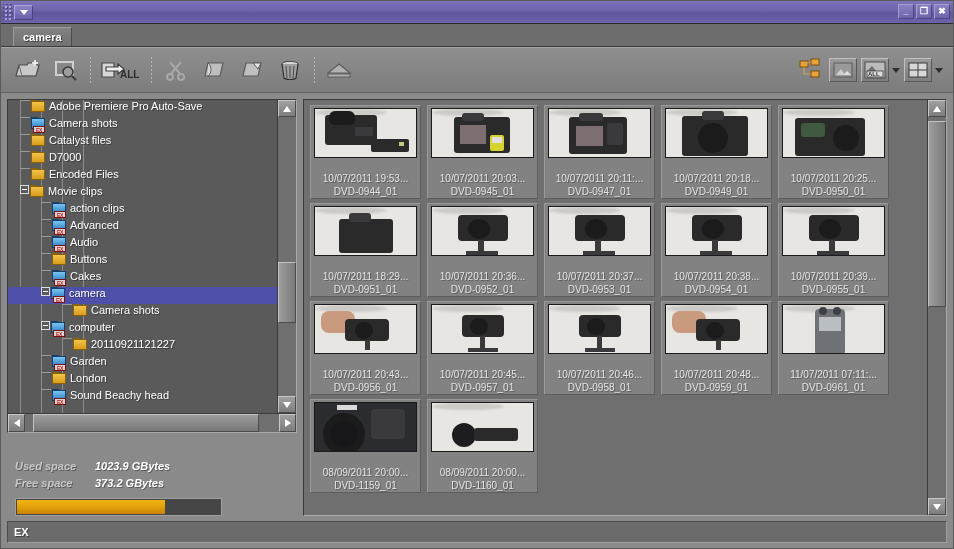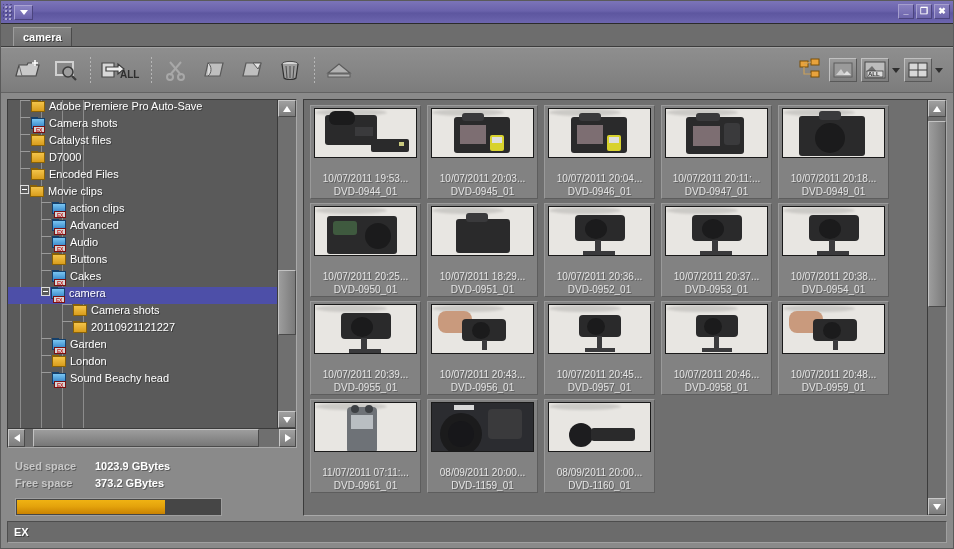--- a/index.html
+++ b/index.html
@@ -267,21 +267,21 @@
   .hsb-track { flex: 1; position: relative; background: #6f6f6f; }
   .hsb-thumb {
     position: absolute; top: 0; bottom: 0;
     background: linear-gradient(to bottom, #9d9d9d, #777777);
     border: 1px solid #4a4a4a;
     border-top-color: #c2c2c2; border-left-color: #c2c2c2;
     box-sizing: border-box;
   }
 
   
-  .spaceinfo { padding: 9px 2px 0 8px; }
+  .spaceinfo { padding: 24px 2px 0 8px; font-style: italic; }
   .srow { display: flex; align-items: center; height: 17px; }
   .slabel { color: #c8c8c8; font-size: 11px; font-weight: bold; width: 80px; text-shadow: 1px 1px 0 rgba(0,0,0,.35);}
   .svalue { color: #ffffff; font-size: 11px; font-weight: bold; text-shadow: 1px 1px 0 rgba(0,0,0,.35);}
   .gauge {
     margin-top: 7px;
     height: 18px; width: 207px;
     background: #464646;
     border: 1px solid #9f9f9f;
     box-sizing: border-box;
     padding: 1px;
@@ -626,20 +626,30 @@
                 <span class="tlabel">camera</span>
               </div>
               <div class="titem">
                 <div style="width: 54px; flex: 0 0 auto;"></div>
                 <div class="tstub"></div>
                 <div class="folder">
                   <div class="ftab"></div>
                   <div class="fback"></div>
                 </div>
                 <span class="tlabel">Camera shots</span>
+              </div>
+              <div class="titem">
+                <div style="width: 33px; flex: 0 0 auto;"></div>
+                <div class="expander"></div>
+                <div class="folder blue">
+                  <div class="ftab"></div>
+                  <div class="fback"></div>
+                  <div class="exbadge">EX</div>
+                </div>
+                <span class="tlabel">computer</span>
               </div>
               <div class="titem">
                 <div style="width: 54px; flex: 0 0 auto;"></div>
                 <div class="tstub"></div>
                 <div class="folder">
                   <div class="ftab"></div>
                   <div class="fback"></div>
                 </div>
                 <span class="tlabel">20110921121227</span>
               </div>
@@ -736,32 +746,20 @@
                 <div class="cam cam-grey" style="left:30px;top:4px;width:22px;height:8px;border-radius:3px;"></div>
                 <div class="cam cam-yellow" style="left:58px;top:26px;width:14px;height:16px;border-radius:2px;"></div>
                 <div class="cam" style="left:60px;top:28px;width:10px;height:6px;background:#dedede;"></div>
               </div>
               <div class="t1">10/07/2011 20:03...</div>
               <div class="t2">DVD-0945_01</div>
             </div>
             <div class="cell">
               <div class="thumbimg">
                 <div class="shadow" style="left:14px;top:44px;width:72px;height:7px;"></div>
-                <div class="cam cam-body" style="left:22px;top:8px;width:56px;height:36px;"></div>
-                <div class="cam cam-lcd" style="left:28px;top:16px;width:26px;height:19px;"></div>
-                <div class="cam cam-grey" style="left:30px;top:4px;width:22px;height:8px;border-radius:3px;"></div>
-                <div class="cam cam-yellow" style="left:58px;top:26px;width:14px;height:16px;border-radius:2px;"></div>
-                <div class="cam" style="left:60px;top:28px;width:10px;height:6px;background:#dedede;"></div>
-              </div>
-              <div class="t1">10/07/2011 20:04...</div>
-              <div class="t2">DVD-0946_01</div>
-            </div>
-            <div class="cell">
-              <div class="thumbimg">
-                <div class="shadow" style="left:14px;top:44px;width:72px;height:7px;"></div>
                 <div class="cam cam-body" style="left:20px;top:8px;width:58px;height:37px;"></div>
                 <div class="cam cam-lcd" style="left:27px;top:17px;width:27px;height:20px;"></div>
                 <div class="cam cam-grey" style="left:30px;top:4px;width:24px;height:8px;border-radius:3px;"></div>
                 <div class="cam cam-grey" style="left:58px;top:14px;width:16px;height:22px;border-radius:3px;"></div>
               </div>
               <div class="t1">10/07/2011 20:11:...</div>
               <div class="t2">DVD-0947_01</div>
             </div>
             <div class="cell">
               <div class="thumbimg">

